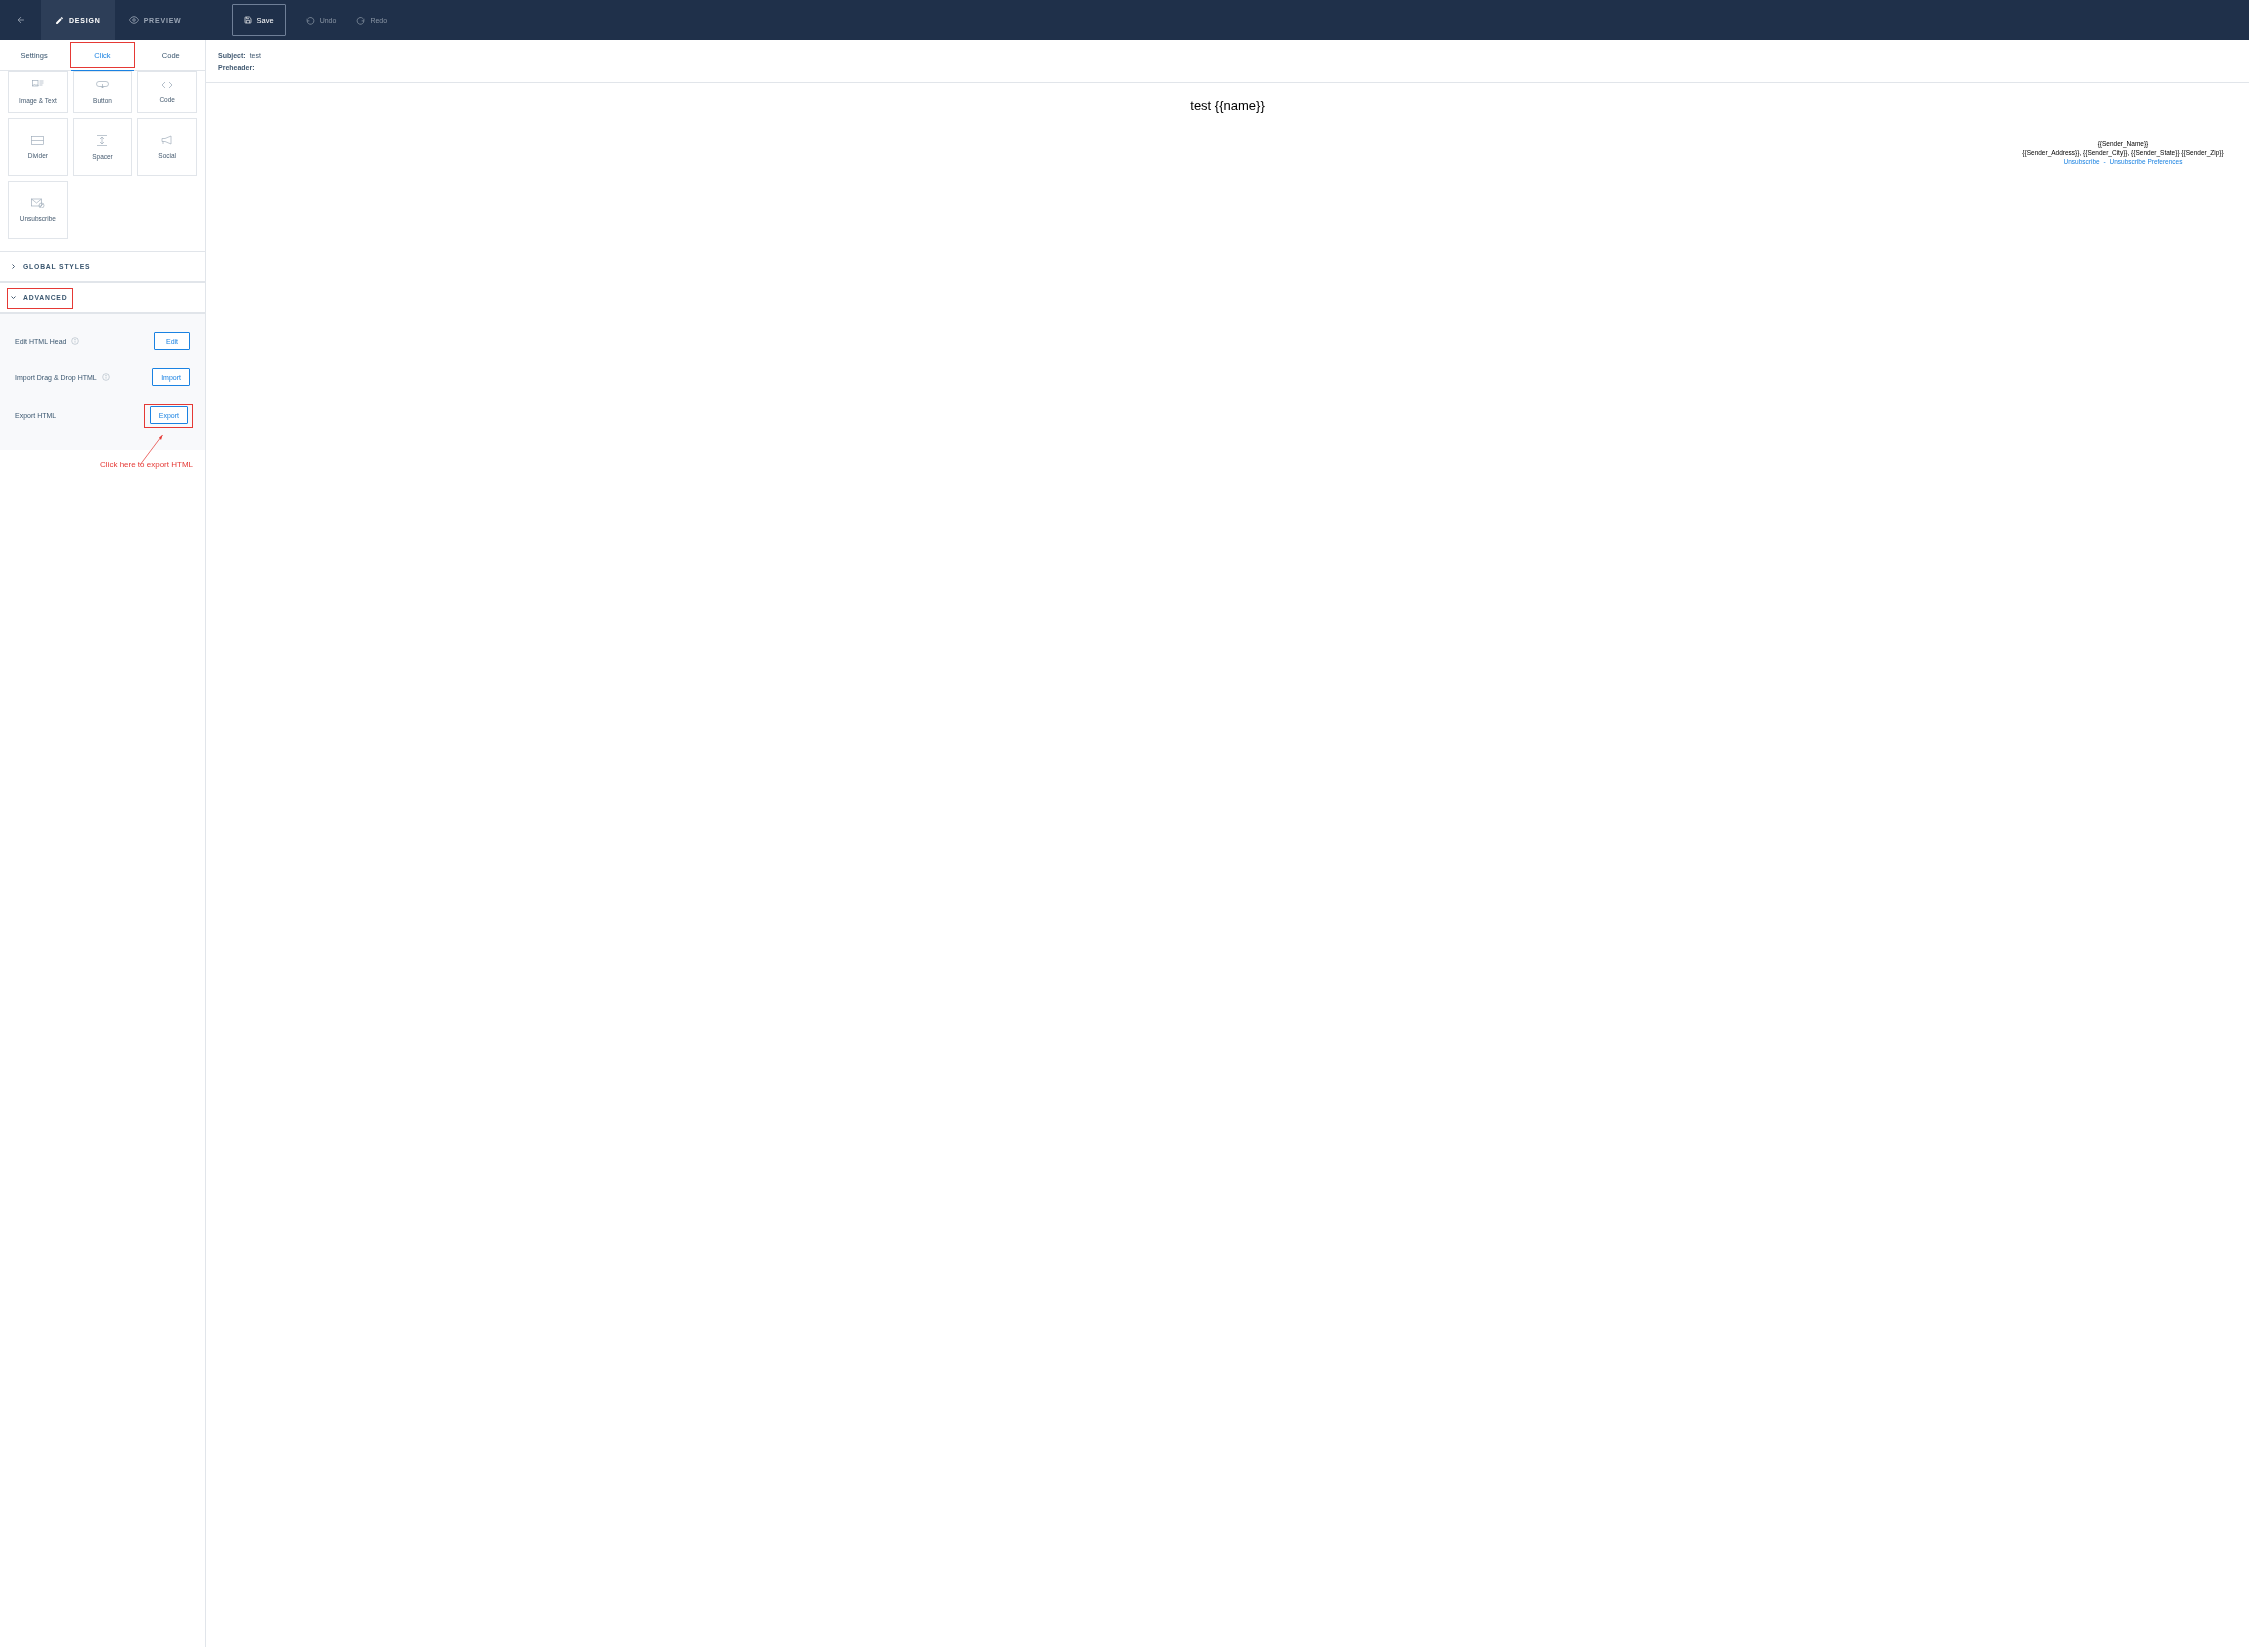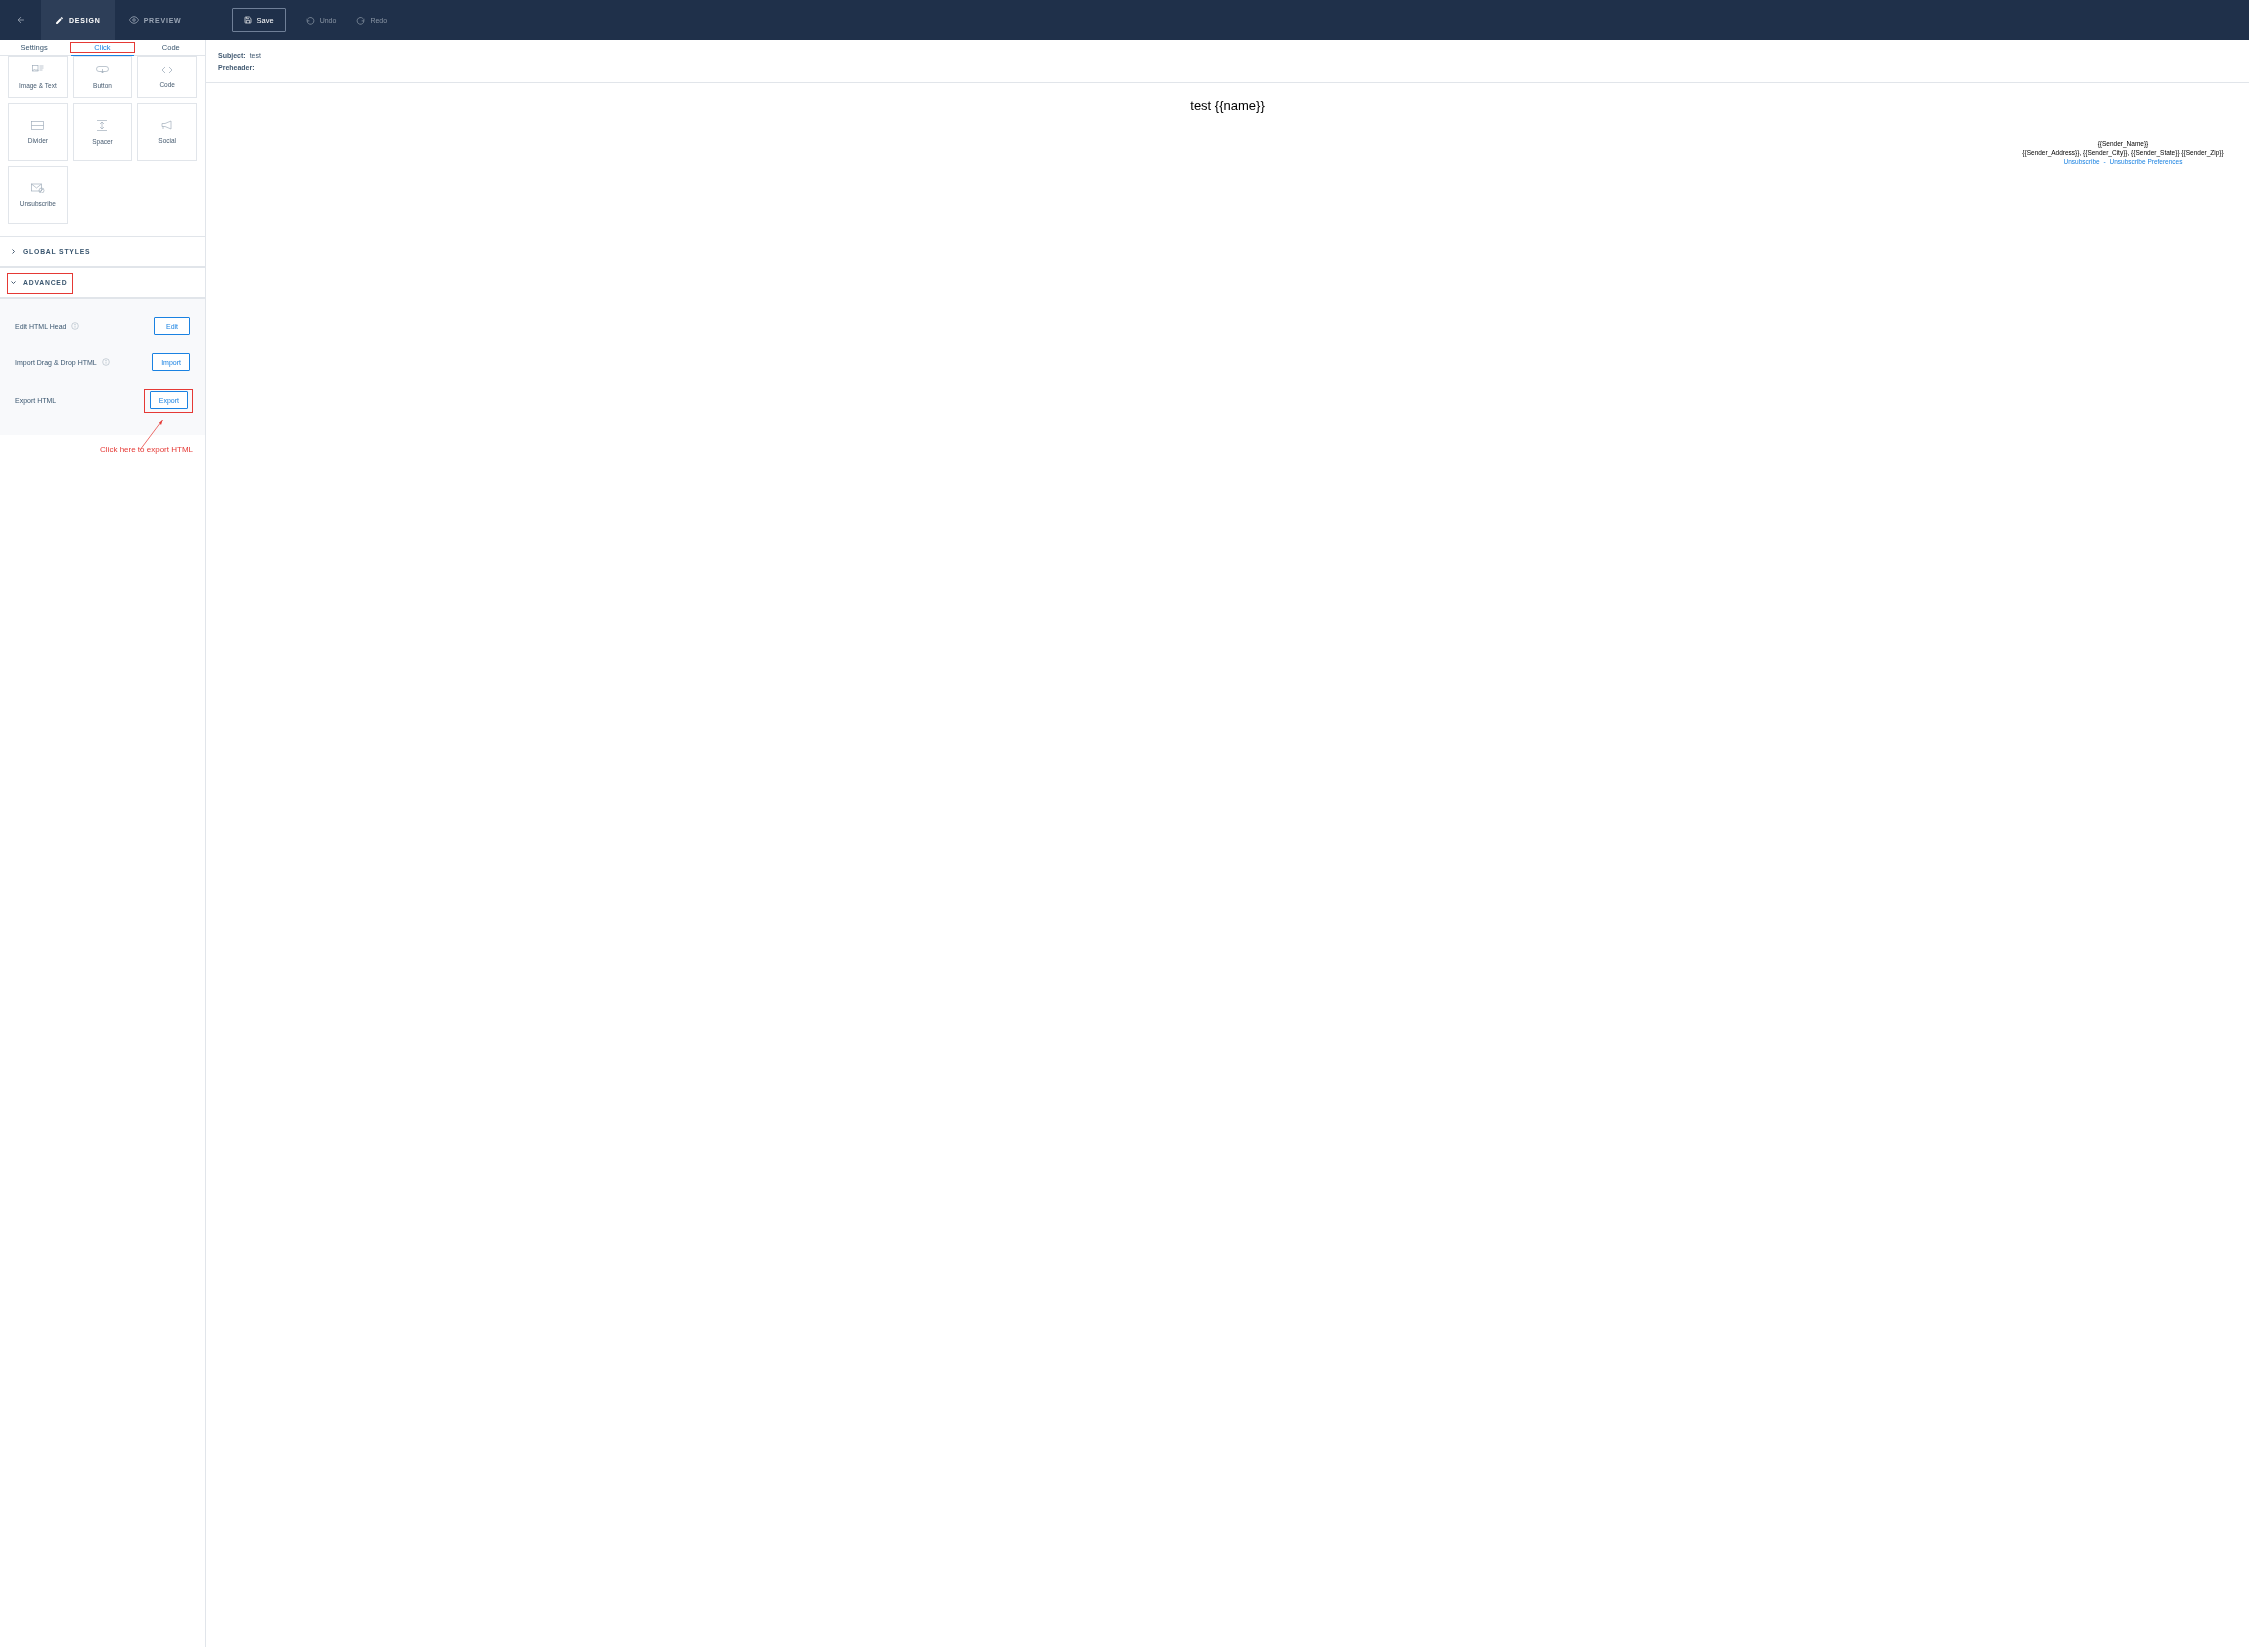--- a/index.html
+++ b/index.html
@@ -36,21 +36,21 @@
 .top-actions {
   margin-left: 36px;
   display: flex;
   align-items: center;
   gap: 20px;
 }
 .save-btn {
   border: 0.5px solid #6f7f97;
   background: transparent;
   color: #fff;
-  height: 24px;
+  height: 32px;
   padding: 0 11px;
   font-size: 7.5px;
   display: flex;
   align-items: center;
   gap: 5px;
   cursor: pointer;
   border-radius: 1px;
 }
 .undo-redo {
   color: #8a95a4;
@@ -65,21 +65,21 @@
 
 .sidebar {
   width: 206px;
   border-right: 0.5px solid #e1e5ea;
   background: #fff;
   min-height: calc(100vh - 40px);
 }
 
 .side-tabs {
   display: flex;
-  height: 16px;
+  height: 31px;
   border-bottom: 0.5px solid #e1e5ea;
 }
 .side-tab {
   flex: 1;
   display: flex;
   align-items: center;
   justify-content: center;
   font-size: 7.5px;
   color: #3a566f;
   cursor: pointer;

